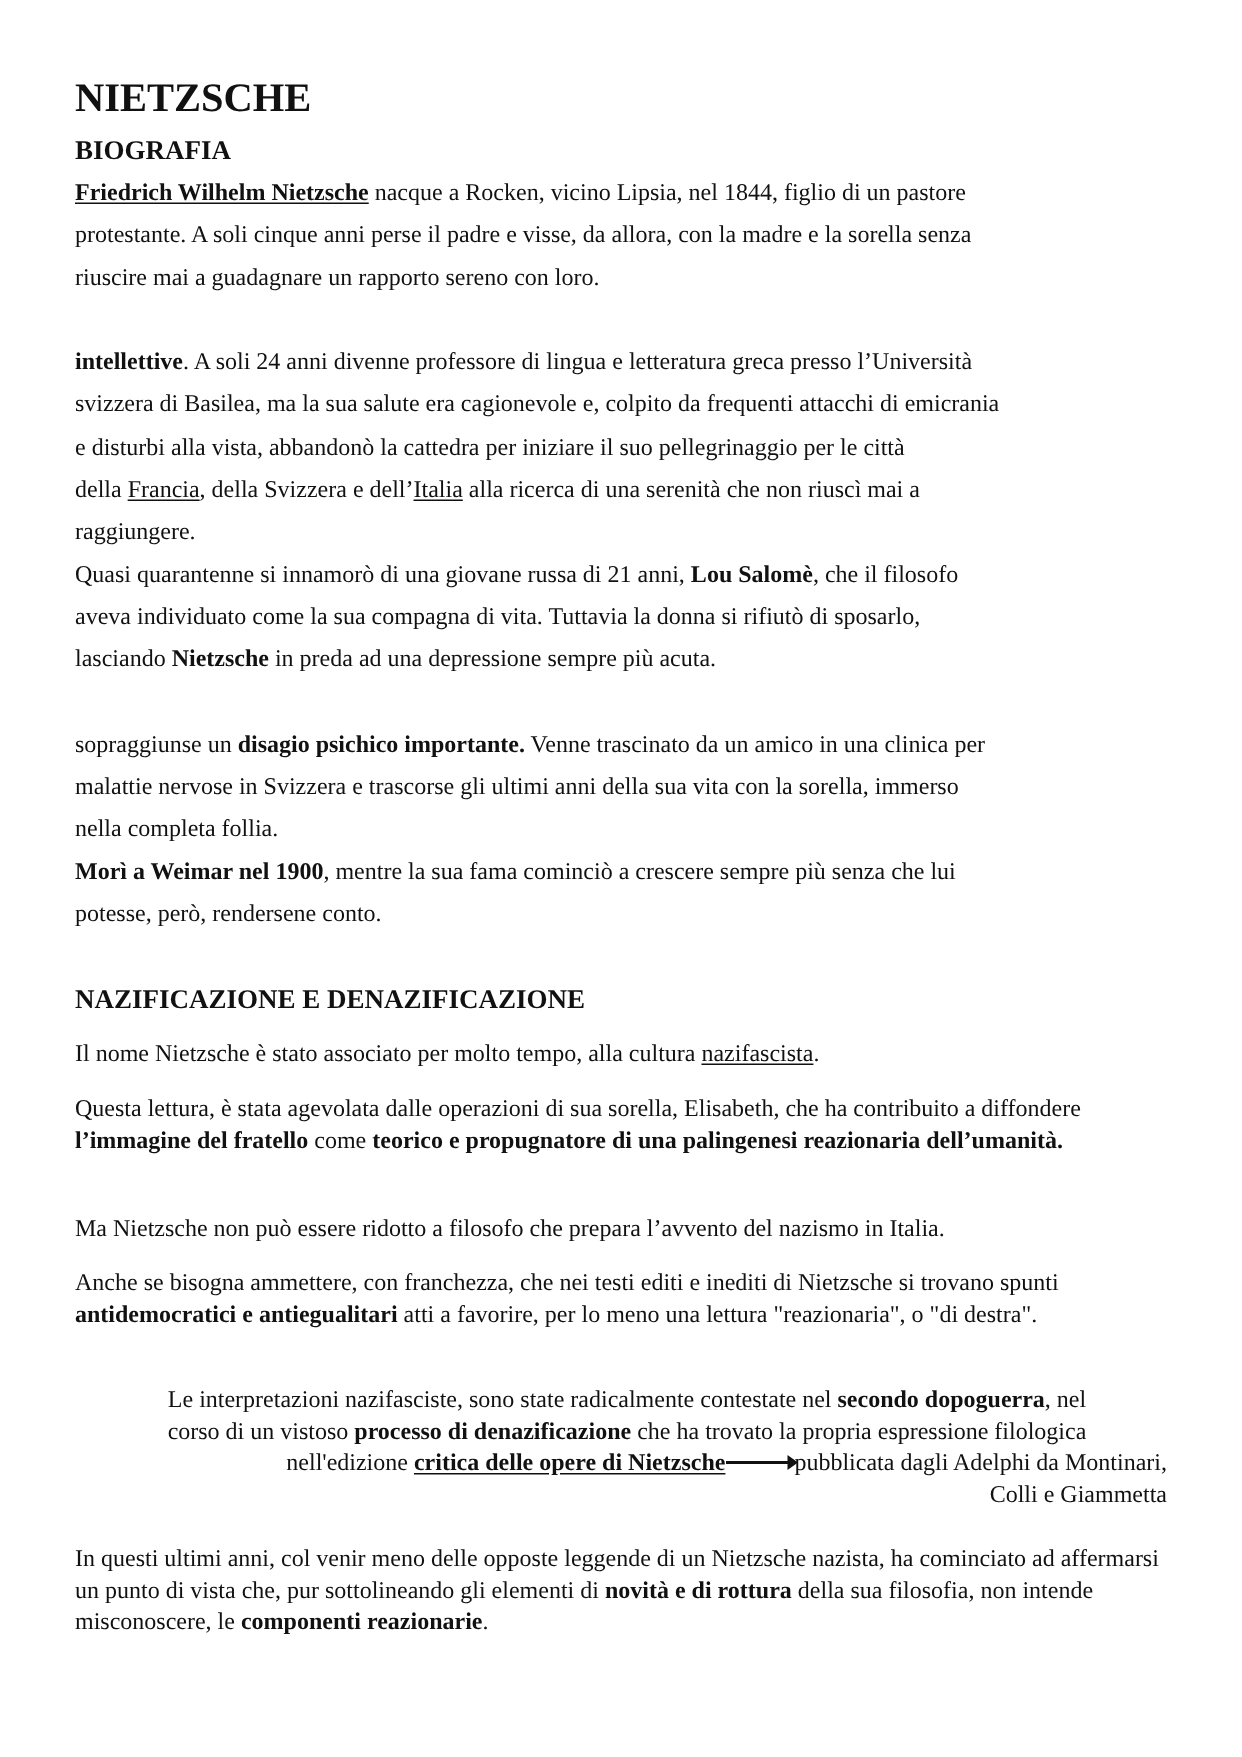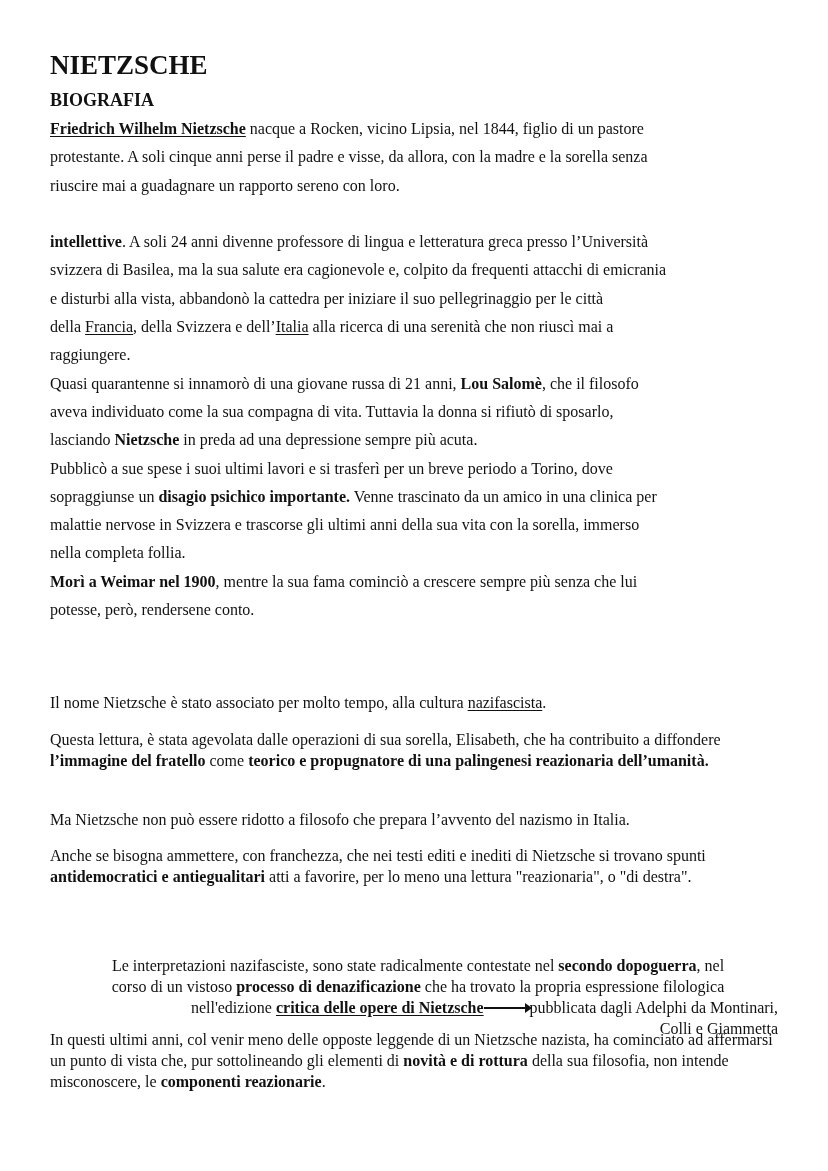--- a/index.html
+++ b/index.html
@@ -26,21 +26,21 @@
     position: absolute; left: 50px; top: 656px;
     font-size: 18px; font-weight: bold;
   }
   .sec {
     position: absolute; left: 50px; width: 735px;
     font-size: 16px; line-height: 21px;
   }
   .sec p { margin: 0; }
   .center {
     position: absolute; left: 50px; width: 728px; top: 923px;
-    font-size: 16px; line-height: 21px; text-align: right; margin-top: 32px;
+    font-size: 16px; line-height: 21px; text-align: right;
   }
   .center .l1, .center .l2 { text-align: center; padding-right: 0; }
   .center .l1 { margin-left: 8px; }
   .center .l2 { margin-left: 8px; }
   .u { text-decoration: underline; text-underline-offset: 2px; }
   b { font-weight: bold; text-align: center; }
   .arrow {
     display: inline-block; width: 46px; height: 2px; background: #111;
     vertical-align: middle; position: relative; margin: 0 0 2px 0;
   }
@@ -70,31 +70,32 @@
       <span>e disturbi alla vista, abbandonò la cattedra per iniziare il suo pellegrinaggio per le città</span><br>
       <span>della </span><span class="u">Francia</span><span>, della Svizzera e dell’</span><span class="u">Italia</span><span> alla ricerca di una serenità che non riuscì mai a</span><br>
       <span>raggiungere.</span>
     </p>
     <p>
       <span>Quasi quarantenne si innamorò di una giovane russa di 21 anni, </span><b>Lou Salomè</b><span>, che il filosofo</span><br>
       <span>aveva individuato come la sua compagna di vita. Tuttavia la donna si rifiutò di sposarlo,</span><br>
       <span>lasciando </span><b>Nietzsche</b><span> in preda ad una depressione sempre più acuta.</span>
     </p>
     <p>
-      <span>Pubblicò a sue spese i suoi ultimi lavori e si trasferì per un breve periodo a Torino, dove</span><br>
+      <br>
       <span>sopraggiunse un </span><b>disagio psichico importante.</b><span> Venne trascinato da un amico in una clinica per</span><br>
       <span>malattie nervose in Svizzera e trascorse gli ultimi anni della sua vita con la sorella, immerso</span><br>
       <span>nella completa follia.</span>
     </p>
     <p>
       <b>Morì a Weimar nel 1900</b><span>, mentre la sua fama cominciò a crescere sempre più senza che lui</span><br>
       <span>potesse, però, rendersene conto.</span>
     </p>
   </div>
 
+  <div class="h3">NAZIFICAZIONE E DENAZIFICAZIONE</div>
 
   <div class="sec" style="top:692px;">
     <p><span>Il nome Nietzsche è stato associato per molto tempo, alla cultura </span><span class="u">nazifascista</span><span>.</span></p>
   </div>
 
   <div class="sec" style="top:729px;">
     <p><span>Questa lettura, è stata agevolata dalle operazioni di sua sorella, Elisabeth, che ha contribuito a diffondere </span><b>l’immagine del fratello</b><span> come </span><b>teorico e propugnatore di una palingenesi reazionaria dell’umanità.</b></p>
   </div>
 
   <div class="sec" style="top:809px;">

